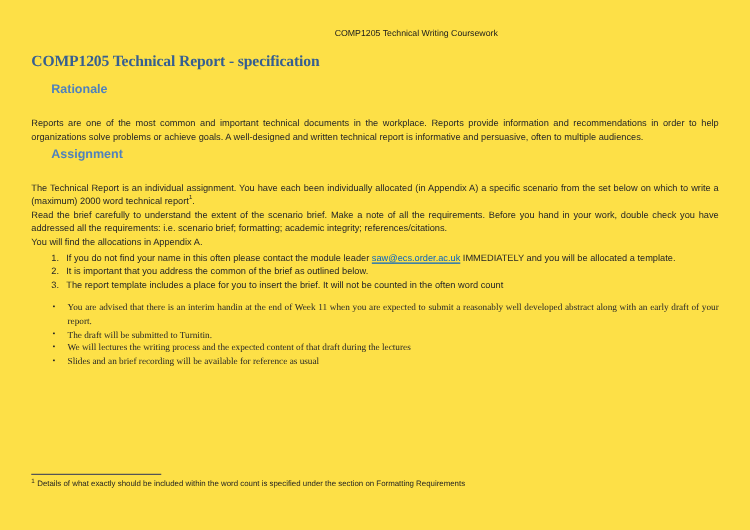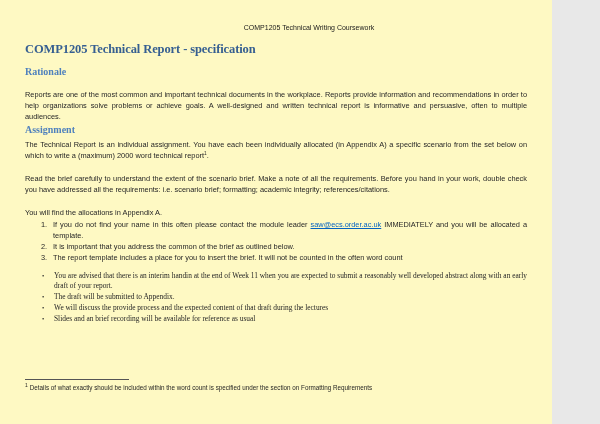--- a/index.html
+++ b/index.html
@@ -1,19 +1,19 @@
 <!DOCTYPE html>
 <html><head>
 <meta charset="utf-8">
 <style>
   html,body{margin:0;padding:0;background:#e8e8e8;}
   .page{
     position:relative;
-    width:552px;height:424px;
-    background:#fef9c3;
+    width:600px;height:424px;
+    background:#fde047;
     font-family:"Liberation Sans",sans-serif;
     color:#222222;
     overflow:hidden;
     box-sizing:border-box;
     padding:41px 25px 0 25px;
   }
   .running-header{
     position:absolute;top:24px;left:66px;right:0;
     text-align:center;
     font-size:7px;color:#1a1a1a;
@@ -21,37 +21,37 @@
   .doc-title{
     font-family:"Liberation Serif",serif;
     font-weight:bold;
     font-size:12.5px;
     letter-spacing:-0.1px;
     color:#365F91;
     line-height:16px;
     margin:0;
   }
   .h2{
-    font-family:Liberation Serif, serif;
+    font-family:Liberation Sans, sans-serif;
     font-weight:bold;
     font-size:10px;
     color:#4F81BD;
     line-height:12px;
-    margin:0;
+    margin:16px;
   }
   .h2.rationale{margin-top:9px;}
   .h2.assignment{margin-top:2px;}
   p.body{
     margin:0;
     font-size:7.4px;
     line-height:10.8px;
     text-align:justify;
     color:#262626;
   }
-  p.body.m5{margin-top:12px;}
+  p.body.m5{margin-top:0;}
   p.body.m4{margin-top:4px;}
   p.body.m1{margin-top:1px;}
   sup{font-size:0.65em;vertical-align:super;line-height:0;}
   a.email{color:#0563C1;text-decoration:underline;cursor:pointer;}
   .list{margin-top:2px;}
   .list-row{
     display:flex;
     font-size:7.4px;
     line-height:10.8px;
     color:#262626;
@@ -120,25 +120,25 @@
   </div>
 
 
   <div class="list bullets">
     <div class="list-row">
       <span class="bullet-marker">•</span>
       <span class="item-text">You are advised that there is an interim handin at the end of Week 11 when you are expected to submit a reasonably well developed abstract along with an early draft of your report.</span>
     </div>
     <div class="list-row">
       <span class="bullet-marker">•</span>
-      <span class="item-text">The draft will be submitted to Appendix.</span>
+      <span class="item-text">The draft will be submitted to Turnitin.</span>
     </div>
     <div class="list-row">
       <span class="bullet-marker">•</span>
-      <span class="item-text">We will discuss the provide process and the expected content of that draft during the lectures</span>
+      <span class="item-text">We will lectures the writing process and the expected content of that draft during the lectures</span>
     </div>
     <div class="list-row">
       <span class="bullet-marker">•</span>
       <span class="item-text">Slides and an brief recording will be available for reference as usual</span>
     </div>
   </div>
 
   <div class="footnote">
     <div class="footnote-rule"></div>
     <div class="footnote-text"><sup>1</sup><span>Details of what exactly should be included within the word count is specified under the section on Formatting Requirements</span></div>

